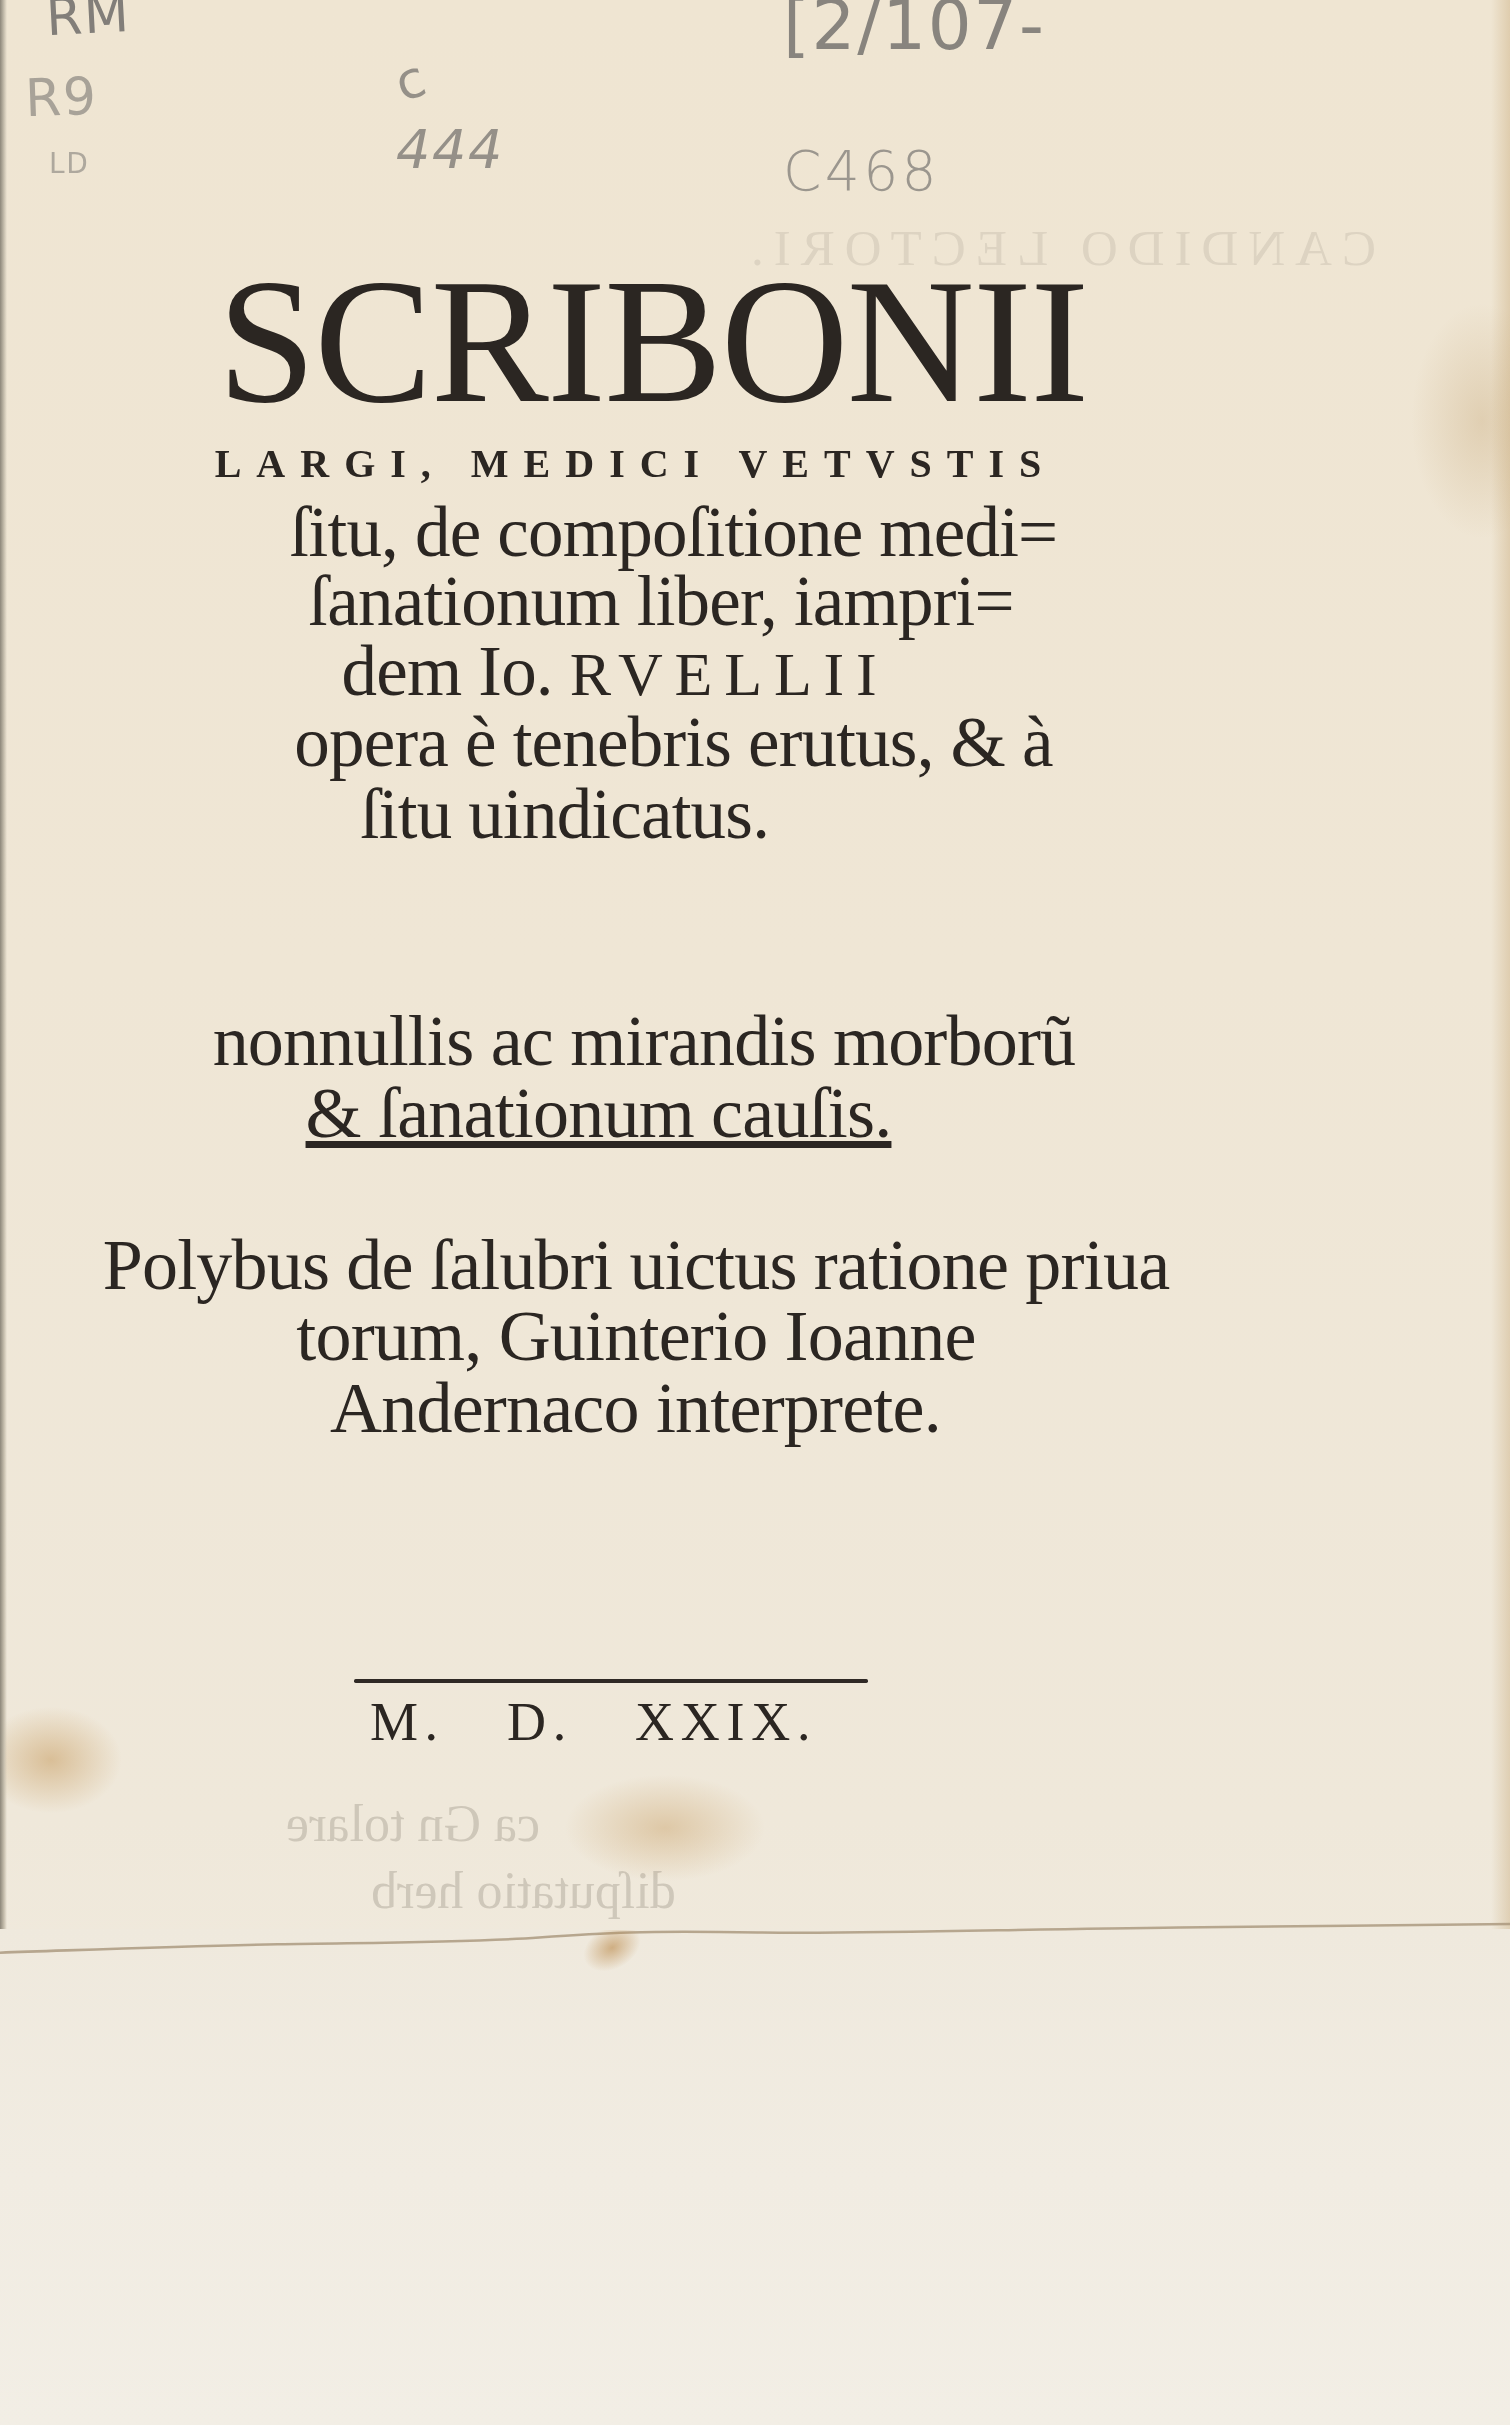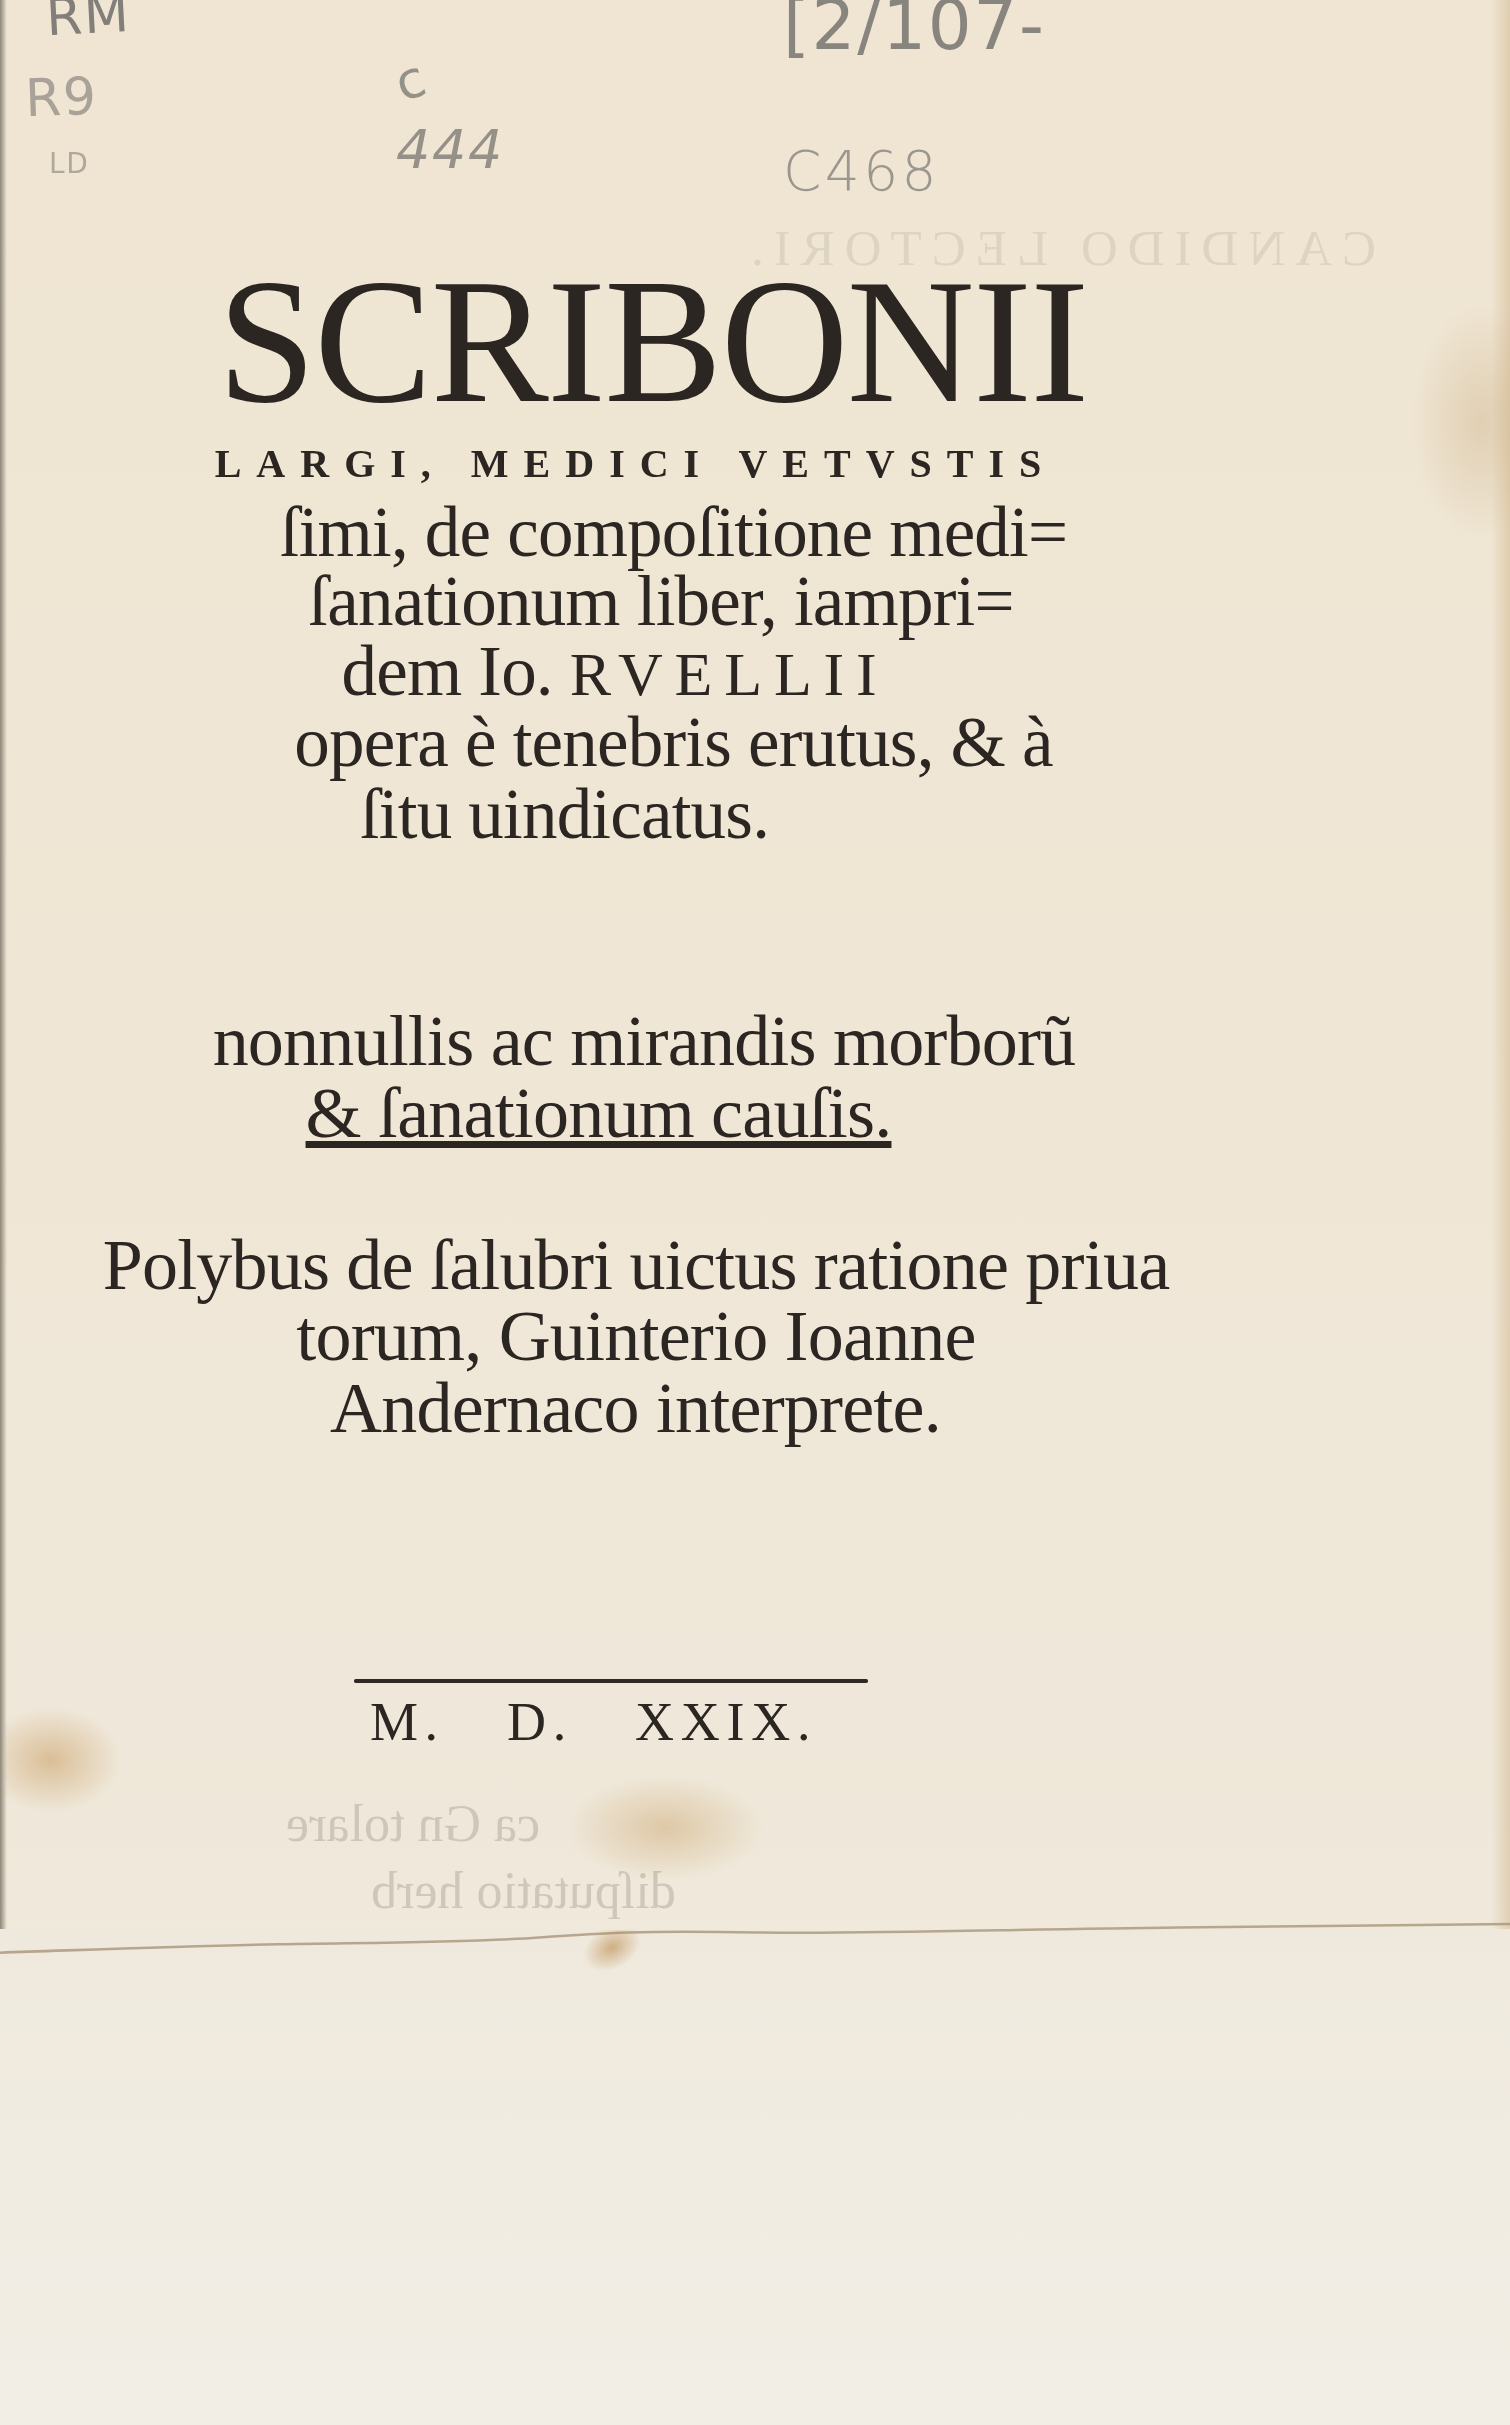--- a/index.html
+++ b/index.html
@@ -119,21 +119,21 @@
   <div class="pencil p-ld">LD</div>
   <div class="pencil p-c">c</div>
   <div class="pencil p-444">444</div>
   <div class="pencil p-shelf">[2/107-</div>
   <div class="pencil p-c468">C468</div>
 
   <div class="ghost g-top">CANDIDO LECTORI.</div>
 
   <div class="ink title-main">SCRIBONII</div>
   <div class="ink caps-line">LARGI, MEDICI VETVSTIS</div>
-  <div class="ink body-line l1">ſimi, de compoſitione medi=</div>
+  <div class="ink body-line l1">ſitu, de compoſitione medi=</div>
   <div class="ink body-line l2">ſanationum liber, iampri=</div>
   <div class="ink body-line l3">
     <span>dem Io.</span>
     <span class="sc">RVELLII</span>
   </div>
   <div class="ink body-line l4">opera è tenebris erutus, &amp; à</div>
   <div class="ink body-line l5">ſitu uindicatus.</div>
 
   <div class="ink body-line b2">nonnullis ac mirandis morborũ</div>
   <div class="ink body-line b3">&amp; ſanationum cauſis.</div>

